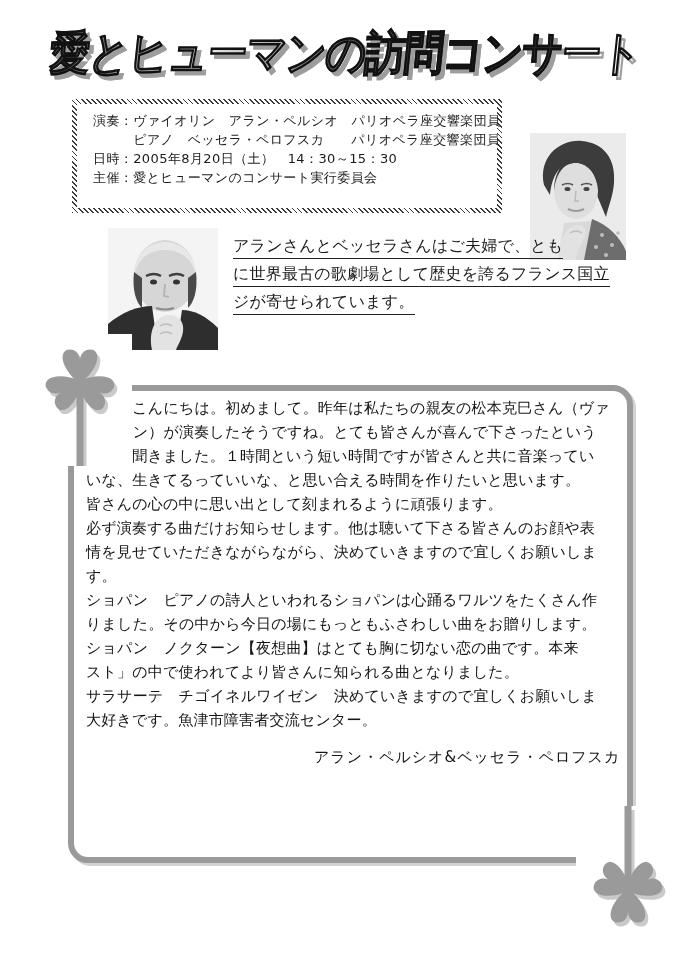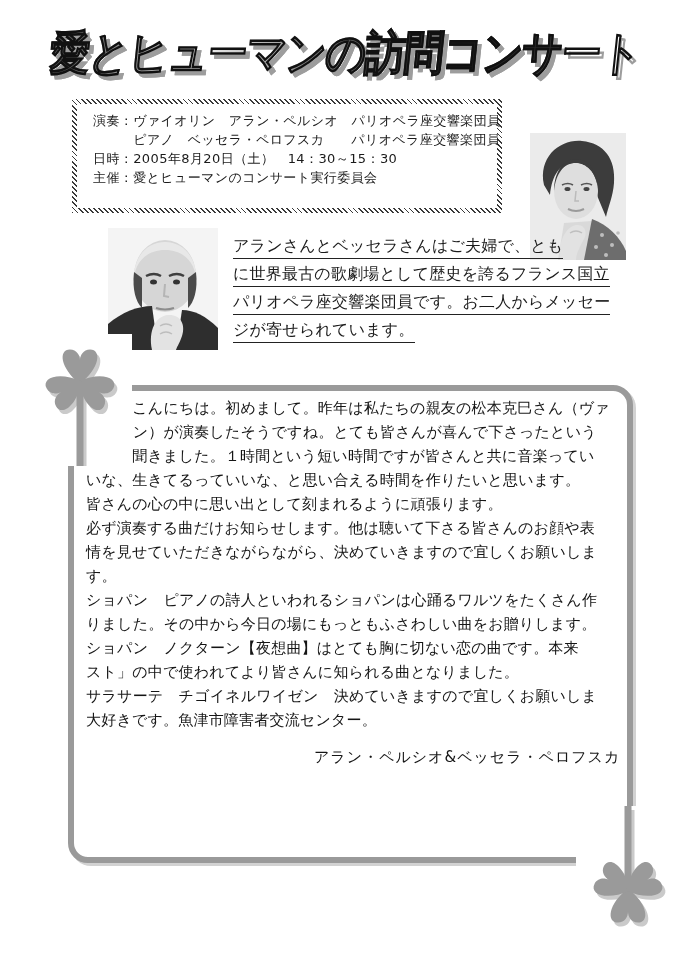--- a/index.html
+++ b/index.html
@@ -153,21 +153,20 @@
       <path d="M110,122 L110,100 C98,88 86,82 74,82 L68,122 Z" fill="#2e2e2e"></path>
 
       <path d="M44,122 C40,102 48,88 60,87 C72,86 78,96 74,108 C71,117 68,120 68,122 Z" fill="#e3e3e3"></path>
       <path d="M52,98 Q58,94 64,98 M52,106 Q58,102 64,106" stroke="#bdbdbd" stroke-width="1.5" fill="none"></path>
     </svg>
   </div>
 
   <div class="intro">
     <div><span class="intro-line">アランさんとベッセラさんはご夫婦で、とも</span></div>
     <div><span class="intro-line">に世界最古の歌劇場として歴史を誇るフランス国立</span></div>
-    <div><span class="intro-line">パリオペラ座交響楽団員です。お二人からメッセー</span></div>
     <div><span class="intro-line">ジが寄せられています。</span></div>
   </div>
 
   <div class="message-box"></div>
   <div class="message-text">
     <div class="msg-line">皆さんこんにちは。初めまして。昨年は私たちの親友の松本克巳さん（ヴァ</div>
     <div class="msg-line">イオリン）が演奏したそうですね。とても皆さんが喜んで下さったという</div>
     <div class="msg-line">お話を聞きました。１時間という短い時間ですが皆さんと共に音楽ってい</div>
     <div class="msg-line">いな、生きてるっていいな、と思い合える時間を作りたいと思います。</div>
     <div class="msg-line">皆さんの心の中に思い出として刻まれるように頑張ります。</div>

